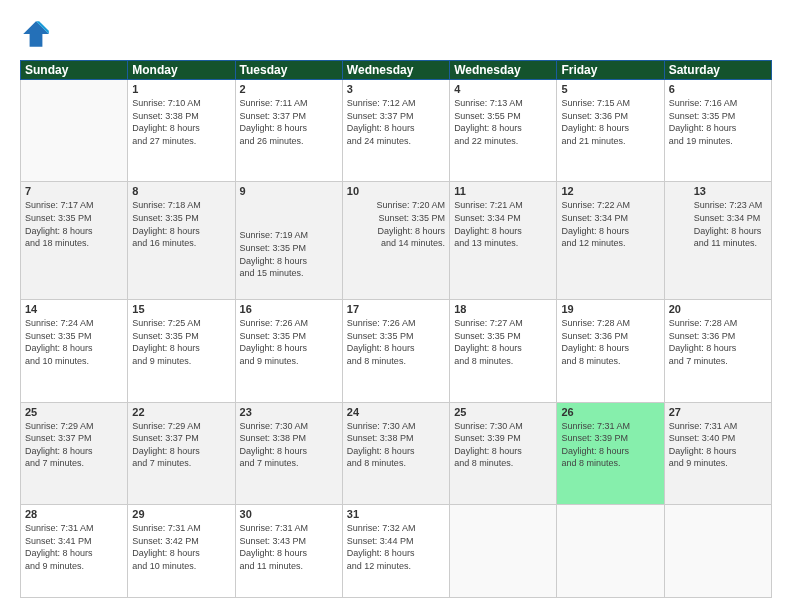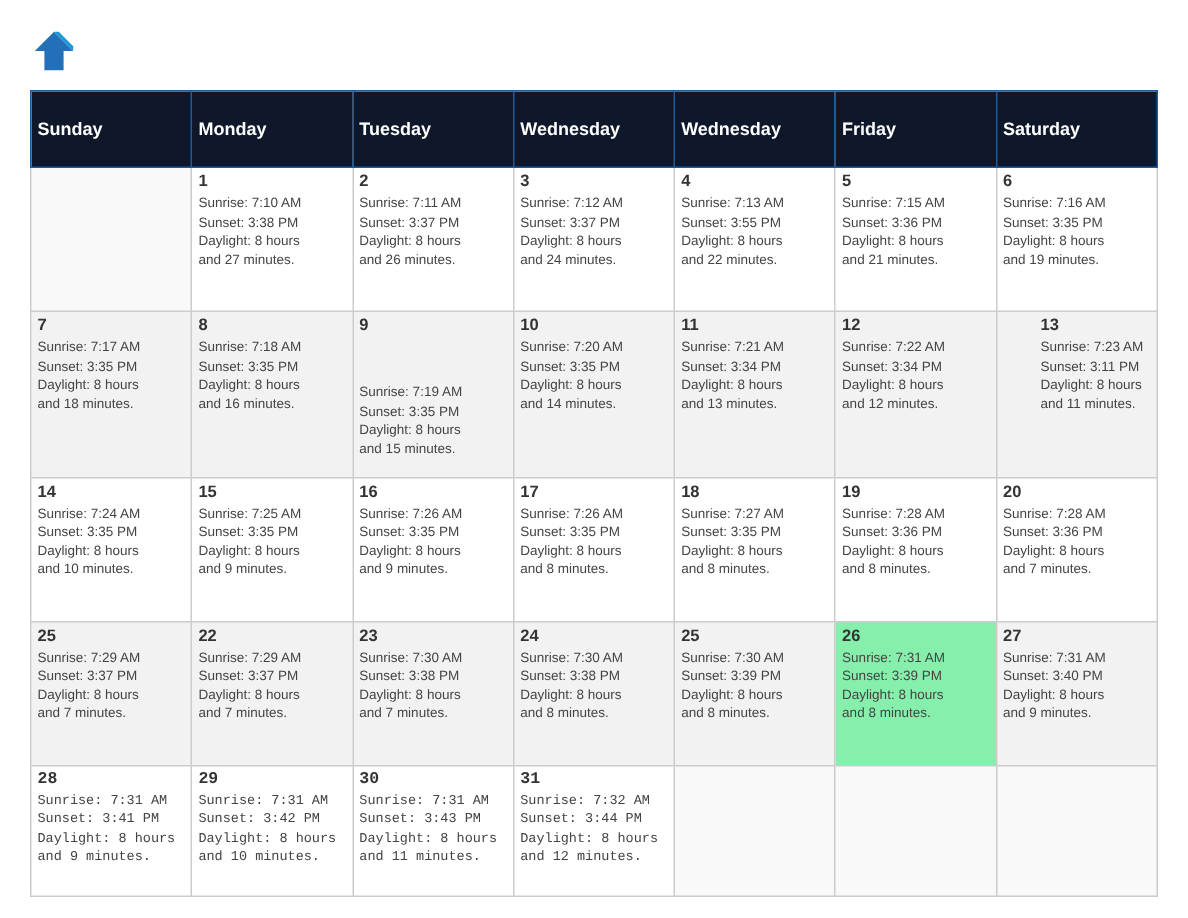--- a/index.html
+++ b/index.html
@@ -56,25 +56,25 @@
       margin-top: 2px;
     }
     .calendar {
       flex: 1;
       border: 1px solid #ccc;
       border-collapse: collapse;
       width: 100%;
       table-layout: fixed;
     }
     .calendar th {
-      background: #0f172a;
+      background: #14532d;
       color: #fff;
       font-size: 12px;
       font-weight: bold;
-      padding: 18px 4px;
+      padding: 2px 4px;
       text-align: left;
       border: 1px solid #1a5c9e;
     }
     .calendar td {
       border: 1px solid #ccc;
       vertical-align: top;
       padding: 3px 4px;
       font-size: 9.5px;
       color: #333;
       background: #fff;
@@ -92,21 +92,20 @@
     .day-info {
       font-size: 9px;
       color: #444;
       line-height: 1.4;
     }
     .empty-cell {
       background: #f9f9f9 !important;
     }
     .last-row td {
       height: 80px;
-      font-family: Liberation Mono, monospace;
     }
   </style>
 </head>
 <body>
 
 <div class="page">
   <div class="header">
     <div class="logo">
       <svg class="logo-icon" viewBox="0 0 40 40">
         <polygon points="20,4 36,20 28,20 28,36 12,36 12,20 4,20" fill="#2470b8"></polygon>
@@ -198,21 +197,21 @@
           </td>
           <td style="background: rgb(242, 242, 242);">
             <span class="day-num">9</span>
             <div class="day-info" style="white-space: pre-line; margin-top: 32px;">Sunrise: 7:19 AM
 Sunset: 3:35 PM
 Daylight: 8 hours
 and 15 minutes.</div>
           </td>
           <td style="background: rgb(242, 242, 242);">
             <span class="day-num">10</span>
-            <div class="day-info" style="white-space: pre-line;">Sunrise: 7:20 AM
+            <div class="day-info" style="white-space: pre-line; text-align: right;">Sunrise: 7:20 AM
 Sunset: 3:35 PM
 Daylight: 8 hours
 and 14 minutes.</div>
           </td>
           <td style="background: rgb(242, 242, 242);">
             <span class="day-num">11</span>
             <div class="day-info" style="white-space: pre-line;">Sunrise: 7:21 AM
 Sunset: 3:34 PM
 Daylight: 8 hours
 and 13 minutes.</div>
@@ -220,21 +219,21 @@
           <td style="background: rgb(242, 242, 242);">
             <span class="day-num">12</span>
             <div class="day-info" style="white-space: pre-line;">Sunrise: 7:22 AM
 Sunset: 3:34 PM
 Daylight: 8 hours
 and 12 minutes.</div>
           </td>
           <td style="background: rgb(242, 242, 242); padding-left: 29px;">
             <span class="day-num">13</span>
             <div class="day-info" style="white-space: pre-line;">Sunrise: 7:23 AM
-Sunset: 3:11 PM
+Sunset: 3:34 PM
 Daylight: 8 hours
 and 11 minutes.</div>
           </td>
         </tr>
         <tr>
           <td>
             <span class="day-num">14</span>
             <div class="day-info" style="white-space: pre-line;">Sunrise: 7:24 AM
 Sunset: 3:35 PM
 Daylight: 8 hours

